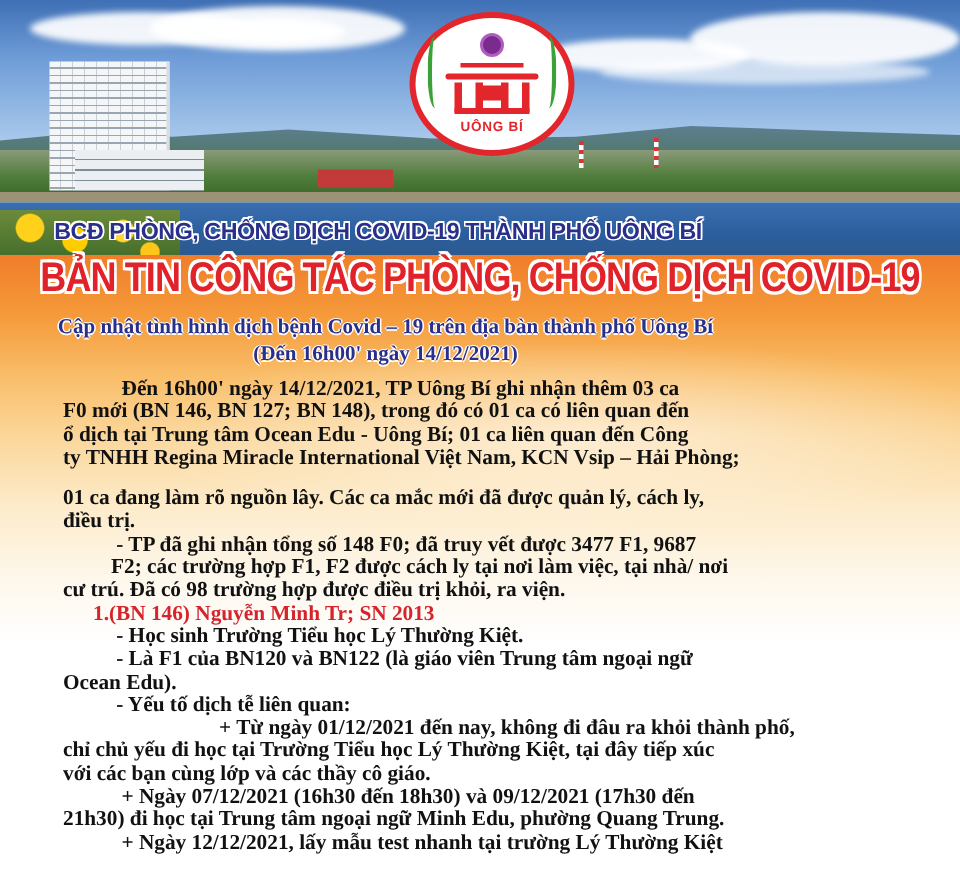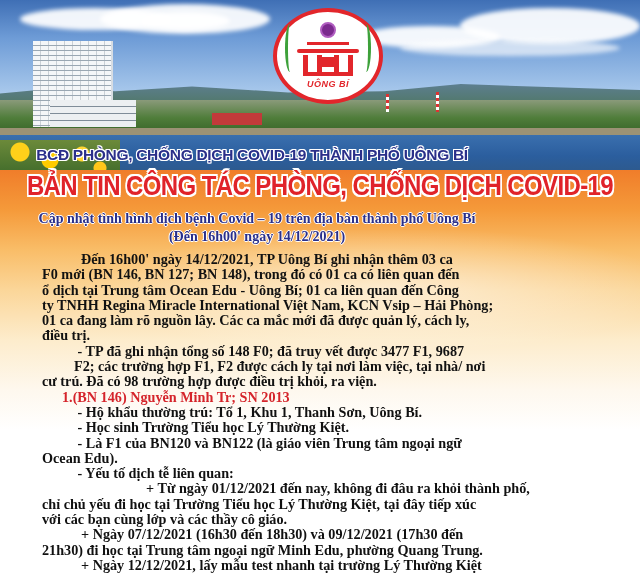--- a/index.html
+++ b/index.html
@@ -51,21 +51,21 @@
     .logo .bamboo-l, .logo .bamboo-r { position: absolute; top: 12px; width: 10px; height: 48px; border-color: #3da13a; }
     .logo .bamboo-l { left: 8px; border-left: 3px solid #3da13a; border-radius: 50% 0 0 50%; }
     .logo .bamboo-r { right: 8px; border-right: 3px solid #3da13a; border-radius: 0 50% 50% 0; }
     .logo .lotus { margin-top: 10px; width: 16px; height: 16px; border-radius: 50%; background: #7b2a8e; border: 2px solid #b05dc0; }
     .logo .gate { margin-top: 4px; width: 62px; height: 34px; position: relative; }
     .gate .roof1 { position: absolute; left: 10px; top: 0; width: 42px; height: 3px; background: #e2262b; }
     .gate .roof2 { position: absolute; left: 0; top: 7px; width: 62px; height: 4px; background: #e2262b; border-radius: 2px; }
     .gate .pillar { position: absolute; top: 13px; width: 5px; height: 20px; background: #e2262b; }
     .gate .base { position: absolute; left: 6px; top: 30px; width: 50px; height: 4px; background: #e2262b; }
     .gate .box { position: absolute; left: 25px; top: 15px; width: 12px; height: 10px; background: #e2262b; }
-    .logo .logo-text { margin-top: 3px; font-family: "Liberation Sans", sans-serif; font-weight: bold; font-size: 9px; color: #e2262b; letter-spacing: 0.5px; font-style: italic; }
+    .logo .logo-text { margin-top: 3px; font-family: "Liberation Sans", sans-serif; font-weight: bold; font-size: 9px; color: #e2262b; letter-spacing: 0.5px; }
 
     
     .committee {
       position: absolute; left: 0; top: 146px; width: 504px; text-align: center;
       font-family: "Liberation Sans", sans-serif; font-weight: bold; font-size: 15.5px; color: #2a2f8a;
       letter-spacing: -0.3px;
       text-shadow: 1px 0 #fff, -1px 0 #fff, 0 1px #fff, 0 -1px #fff, 1px 1px #fff, -1px -1px #fff, 1px -1px #fff, -1px 1px #fff;
     }
 
     
@@ -147,27 +147,26 @@
 
 <div class="headline">BẢN TIN CÔNG TÁC PHÒNG, CHỐNG DỊCH COVID-19</div>
 <div class="update-line update-1">Cập nhật tình hình dịch bệnh Covid – 19  trên địa bàn thành phố Uông Bí</div>
 <div class="update-line update-2">(Đến 16h00' ngày 14/12/2021)</div>
 
 <div class="article">
   <p style="white-space: pre;">           Đến 16h00' ngày 14/12/2021, TP Uông Bí ghi nhận thêm 03 ca</p>
   <p style="white-space: pre;">F0 mới (BN 146, BN 127; BN 148), trong đó có 01 ca có liên quan đến</p>
   <p style="white-space: pre;">ổ dịch tại Trung tâm Ocean Edu - Uông Bí; 01 ca liên quan đến Công</p>
   <p style="white-space: pre;">ty TNHH Regina Miracle International Việt Nam, KCN Vsip – Hải Phòng;</p>
-  <p style="white-space: pre;">01 ca đang làm rõ nguồn lây. Các ca mắc mới đã được quản lý, cách ly,</p>
+  <p style="white-space: pre; margin-top: 12px;">01 ca đang làm rõ nguồn lây. Các ca mắc mới đã được quản lý, cách ly,</p>
   <p style="white-space: pre;">điều trị.</p>
   <p style="white-space: pre;">          - TP đã ghi nhận tổng số 148 F0; đã truy vết được 3477 F1, 9687</p>
   <p style="white-space: pre; margin-left: 32px;">F2; các trường hợp F1, F2 được cách ly tại nơi làm việc, tại nhà/ nơi</p>
   <p style="white-space: pre;">cư trú. Đã có 98 trường hợp được điều trị khỏi, ra viện.</p>
   <p class="red" style="padding-left: 20px; white-space: pre;">1.(BN 146) Nguyễn Minh Tr; SN 2013</p>
-  <p style="white-space: pre;">          - Hộ khẩu thường trú: Tổ 1, Khu 1, Thanh Sơn, Uông Bí.</p>
   <p style="white-space: pre;">          - Học sinh Trường Tiểu học Lý Thường Kiệt.</p>
   <p style="white-space: pre;">          - Là F1 của BN120 và BN122 (là giáo viên Trung tâm ngoại ngữ</p>
   <p style="white-space: pre;">Ocean Edu).</p>
   <p style="white-space: pre;">          - Yếu tố dịch tễ liên quan:</p>
   <p style="white-space: pre; text-align: center;">         + Từ ngày 01/12/2021 đến nay, không đi đâu ra khỏi thành phố,</p>
   <p style="white-space: pre;">chỉ chủ yếu đi học tại Trường Tiểu học Lý Thường Kiệt, tại đây tiếp xúc</p>
   <p style="white-space: pre;">với các bạn cùng lớp và các thầy cô giáo.</p>
   <p style="white-space: pre;">           + Ngày 07/12/2021 (16h30 đến 18h30) và 09/12/2021 (17h30 đến</p>
   <p style="white-space: pre;">21h30) đi học tại Trung tâm ngoại ngữ Minh Edu, phường Quang Trung.</p>
   <p style="white-space: pre;">           + Ngày 12/12/2021, lấy mẫu test nhanh tại trường Lý Thường Kiệt</p>

